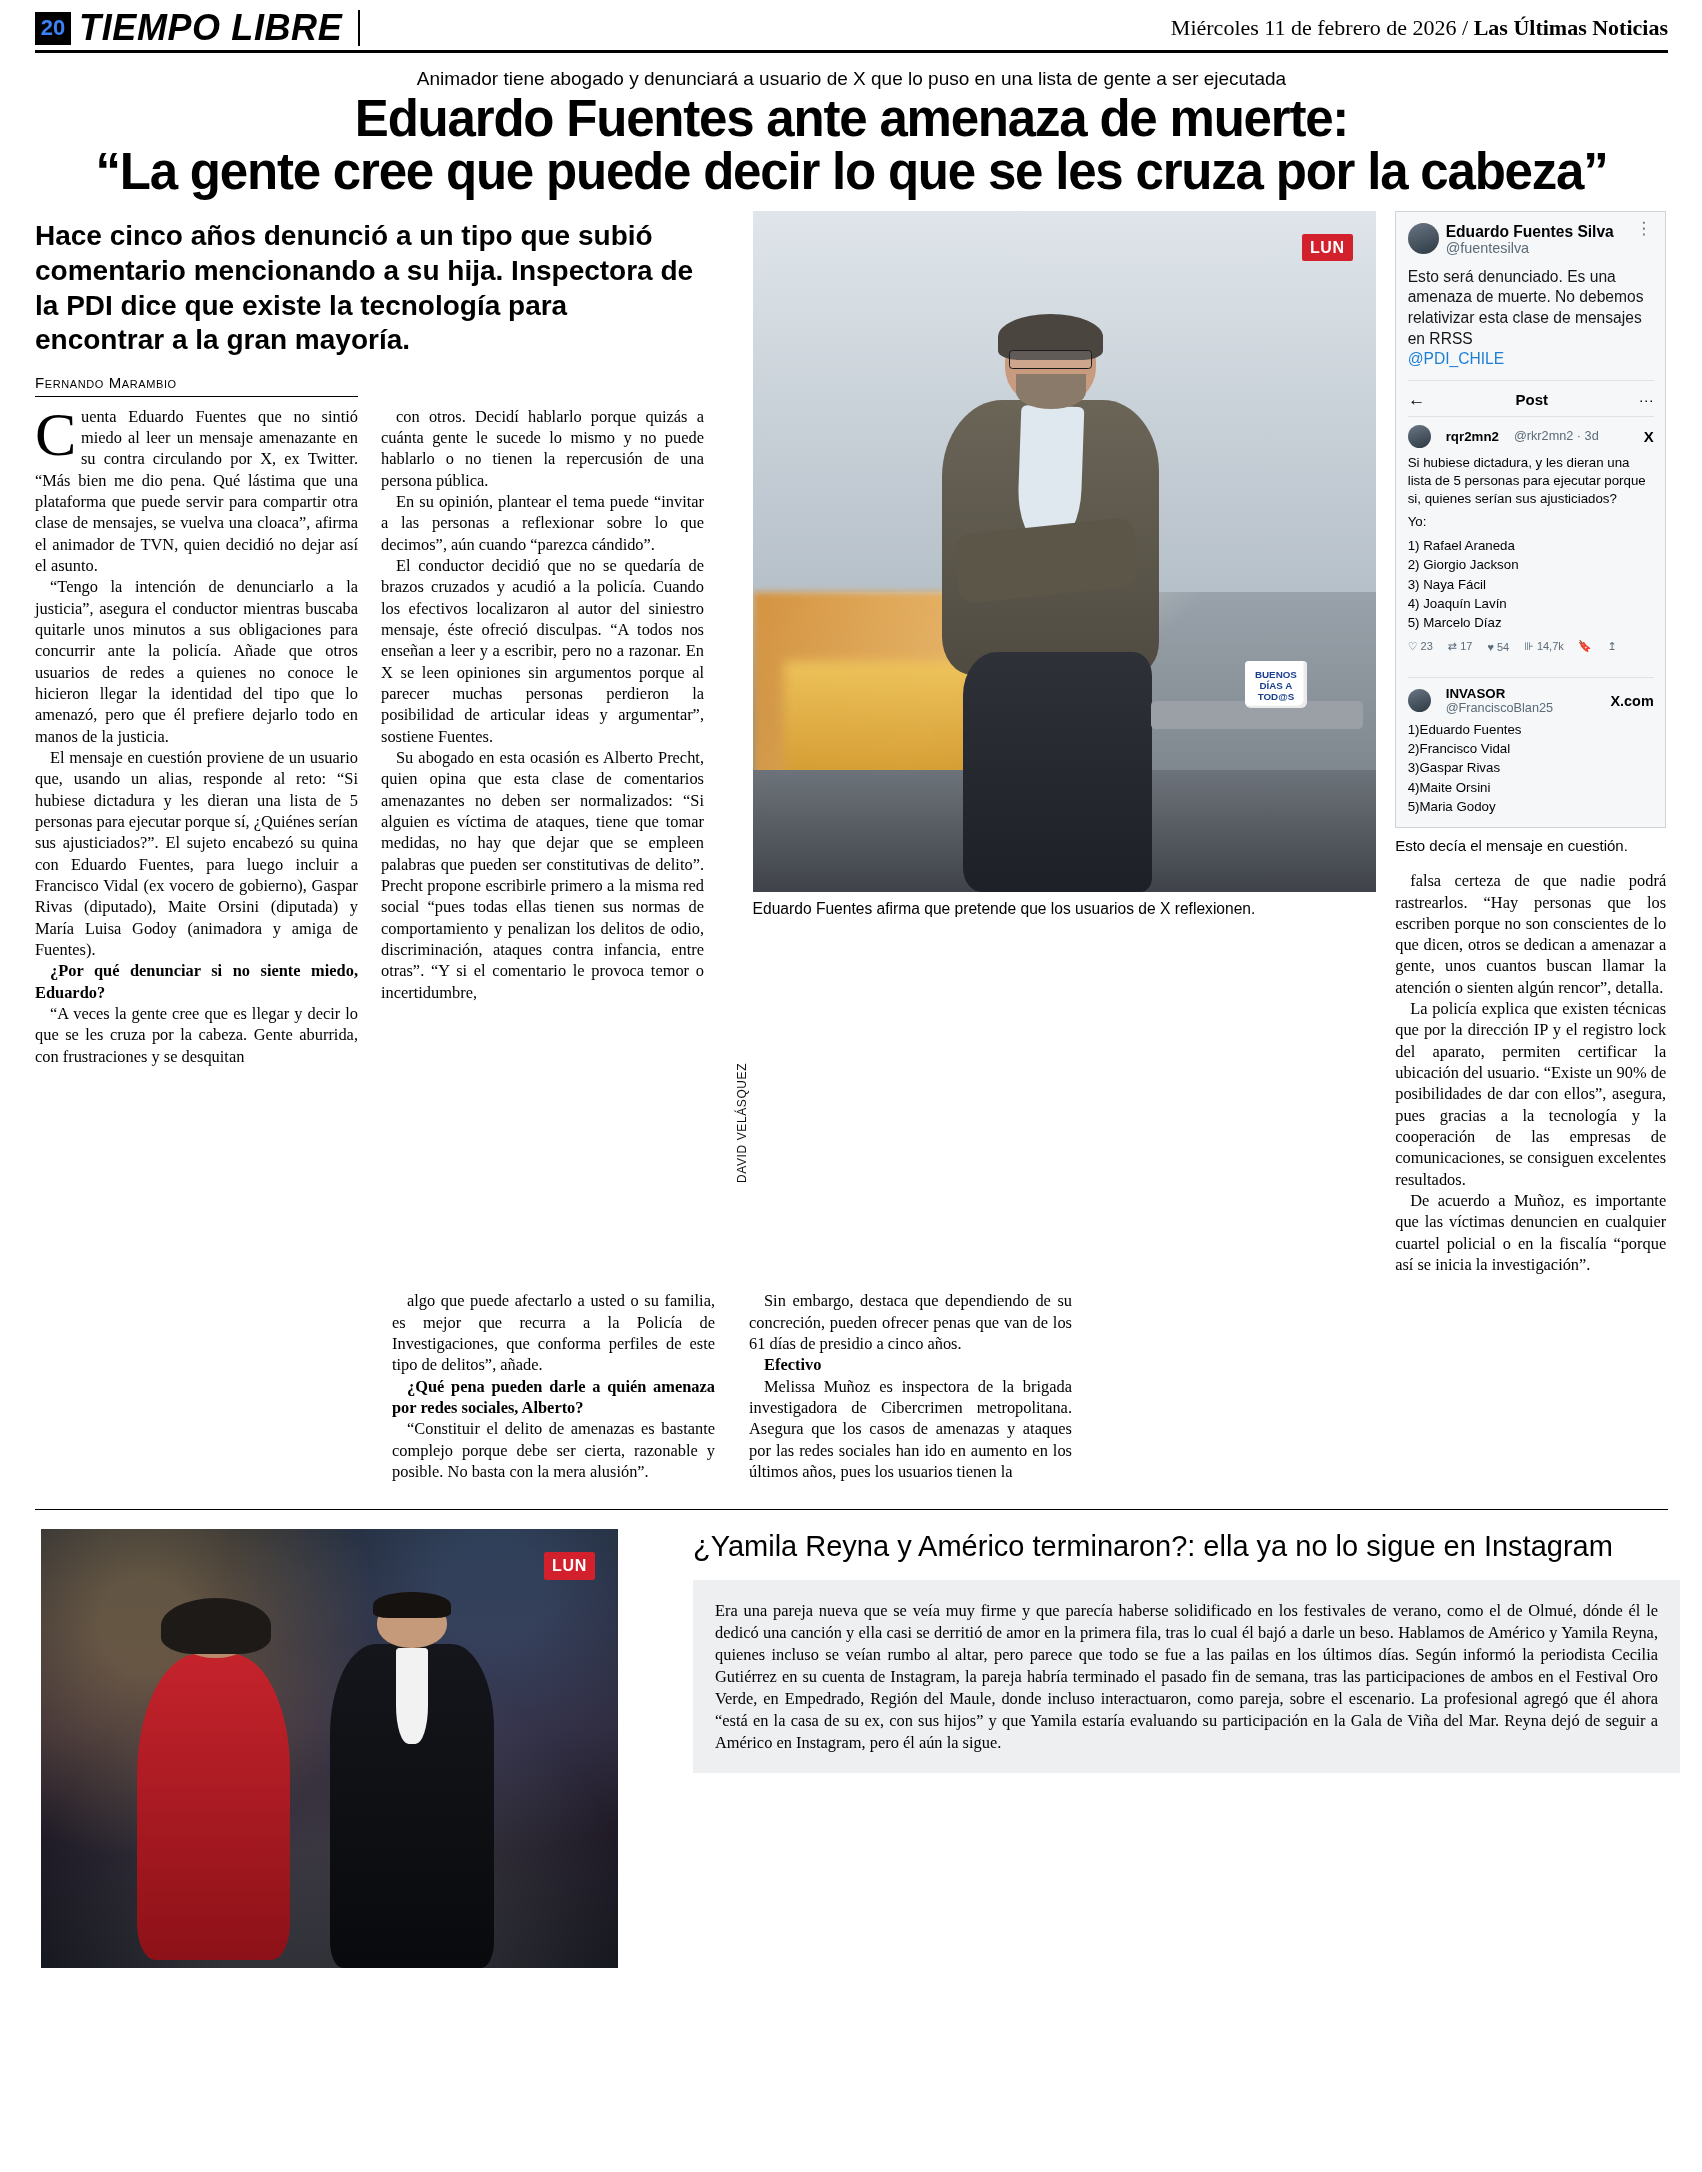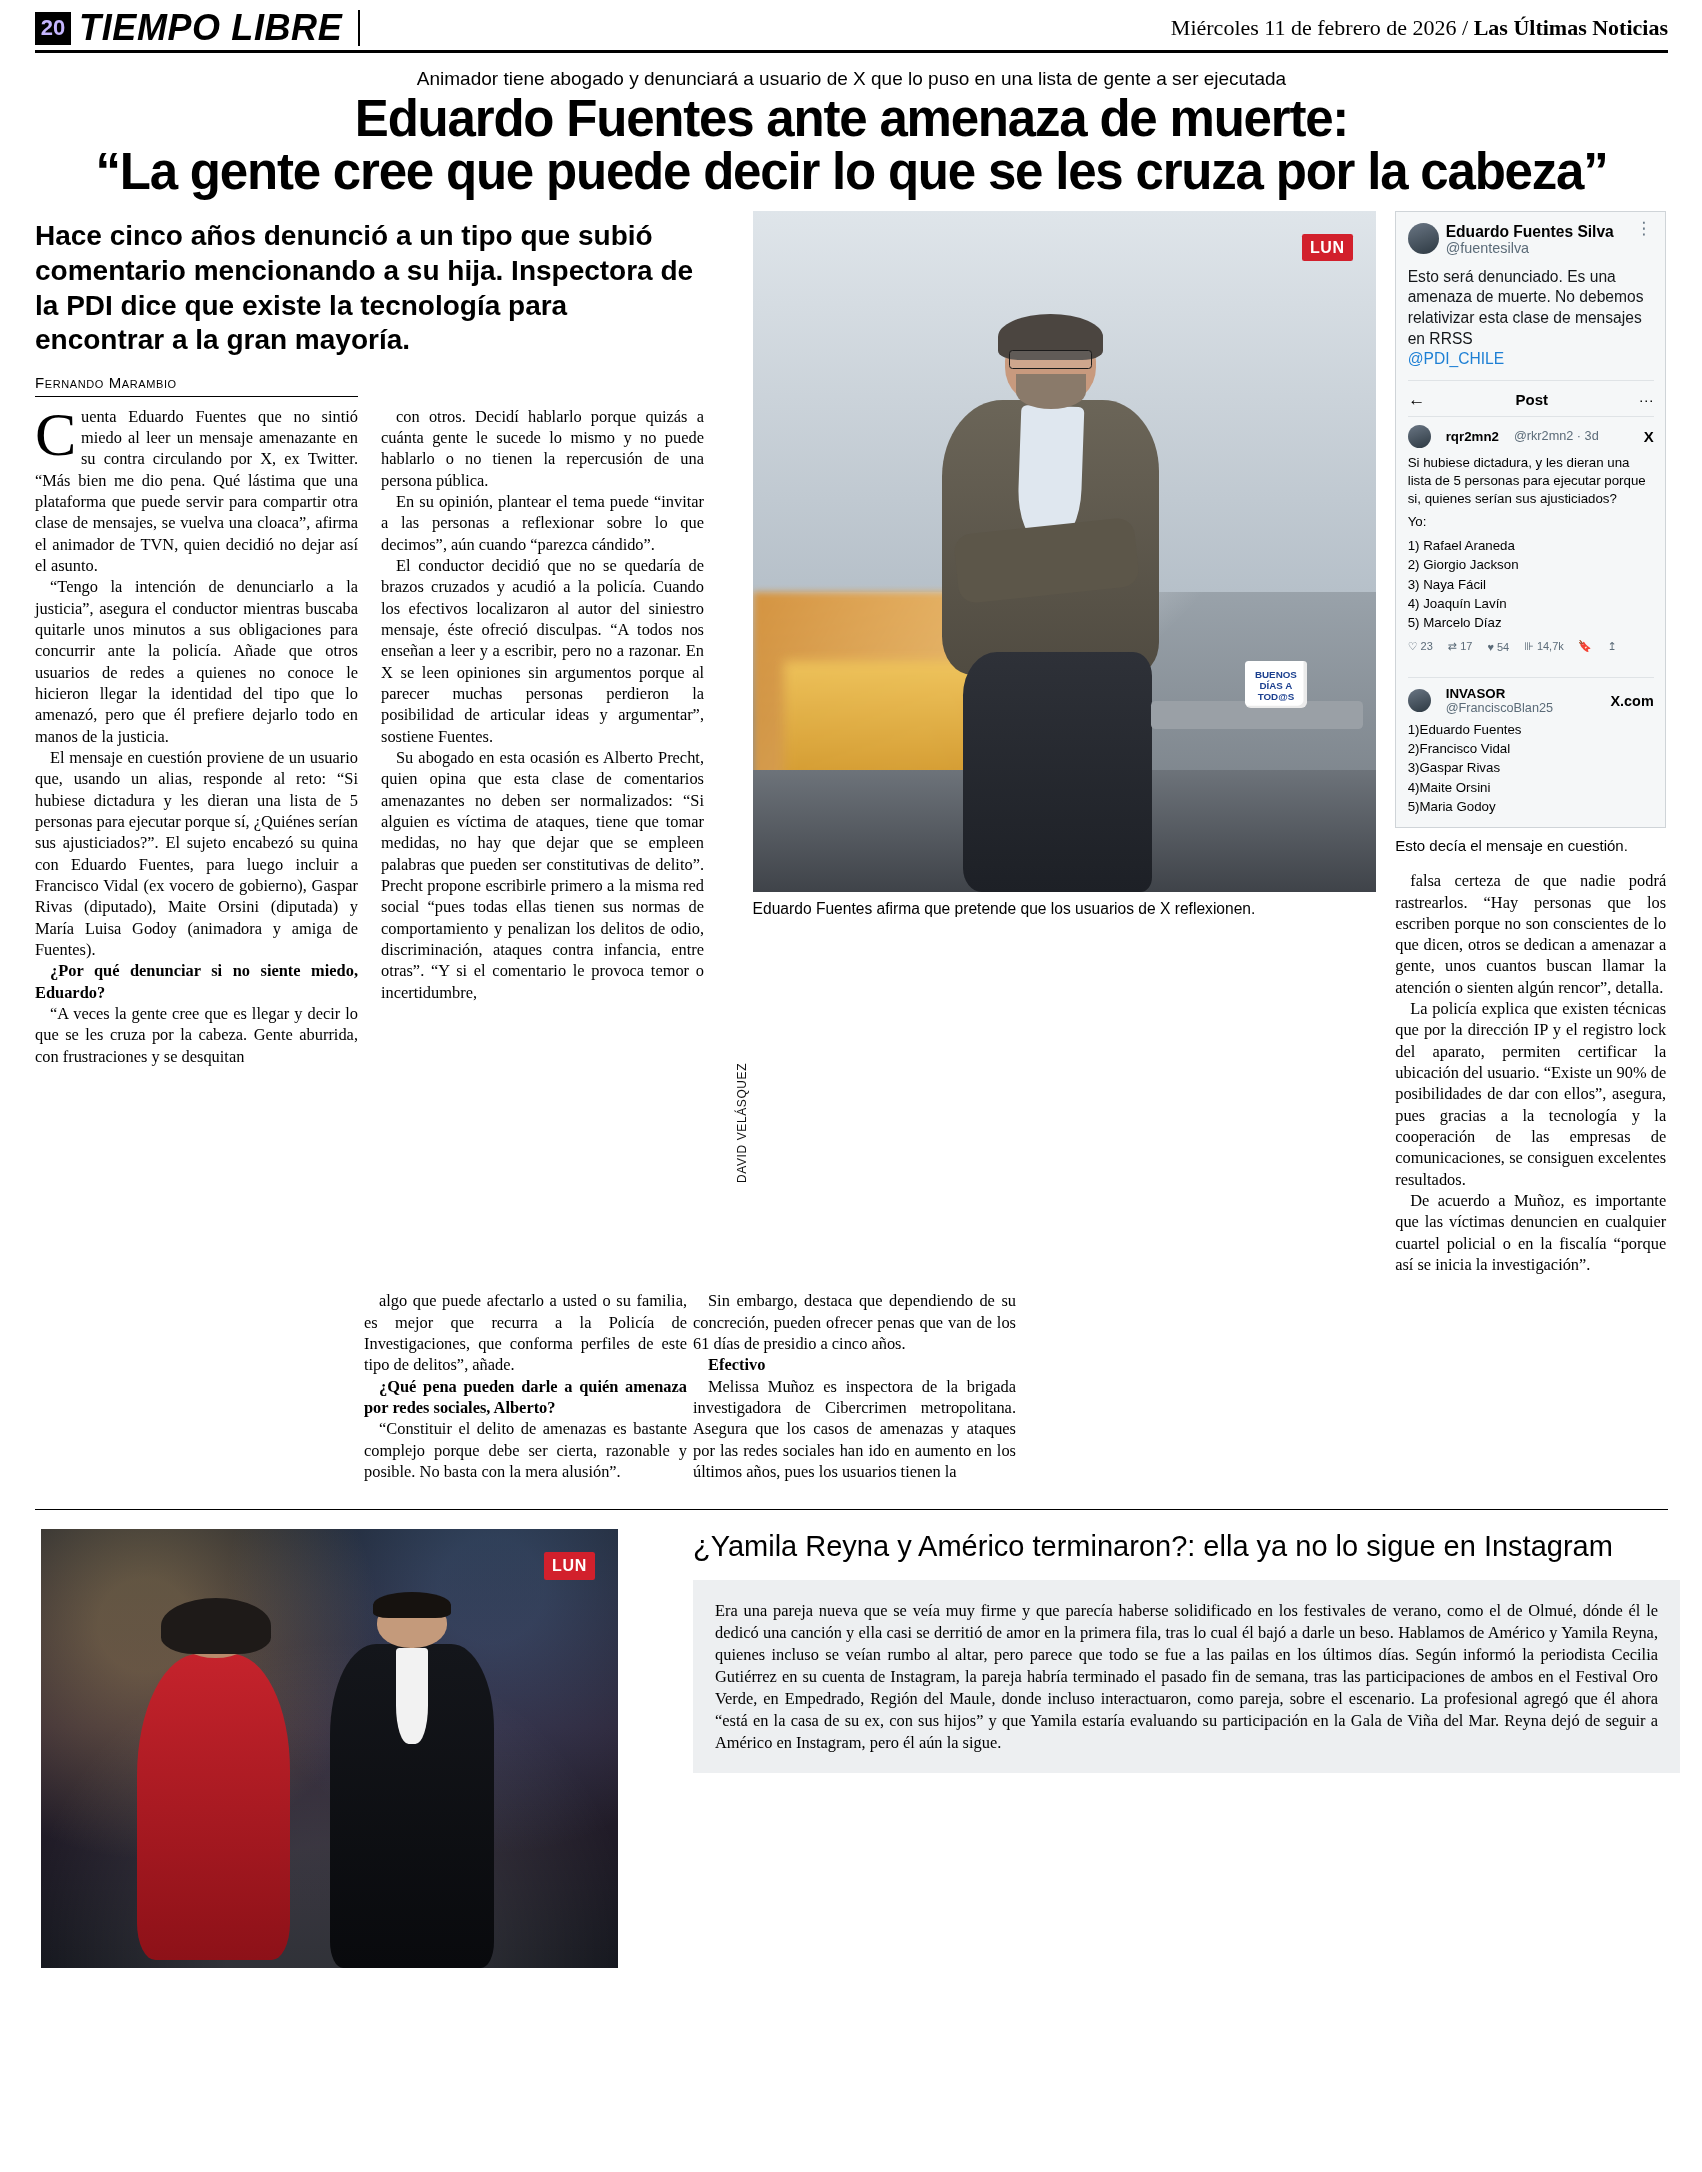--- a/index.html
+++ b/index.html
@@ -14,21 +14,21 @@
   .page { width: 1703px; padding: 0 35px 35px 35px; }
 
   
   .masthead {
     display: flex; align-items: center;
     border-bottom: 3.5px solid #000;
     padding-bottom: 3.5px;
     margin-top: 10.4px;
   }
   .page-num {
-    background:#000; color:#c4b5fd; font-family:"Liberation Sans", sans-serif;
+    background:#000; color:#3b82f6; font-family:"Liberation Sans", sans-serif;
     font-weight:700; font-size:22px; line-height:1;
     padding:4.6px 5.8px 5.8px 5.8px; margin-right:8px;
   }
   .section-title {
     font-family:"Liberation Sans", sans-serif;
     font-weight:700; font-style:italic; font-size:36px; letter-spacing:0.6px;
     line-height:1; padding-right:16px; border-right:2.9px solid #000;
   }
   .masthead-spacer { flex:1; }
   .issue-date {
@@ -273,21 +273,21 @@
   .right-col-text { margin-top:15px; }
   .right-col-text p {
     margin:0; text-align:justify; font-size:16.4px; line-height:1.30;
     text-indent:15px; font-family:"Liberation Serif", serif;
   }
 
   
   .bottom-grid {
     display:grid;
     grid-template-columns: 323px 323px 323px 323px 271px;
-    gap:0 6px;
+    gap:0 34px;
     margin-top:15px;
   }
   .bottom-grid p {
     margin:0; text-align:justify; font-size:16.4px; line-height:1.30;
     text-indent:15px; font-family:"Liberation Serif", serif;
   }
 
   
   .sep { border-top:1.7px solid #000; margin:26.5px 0 19.6px 0; }
   .story2 {

